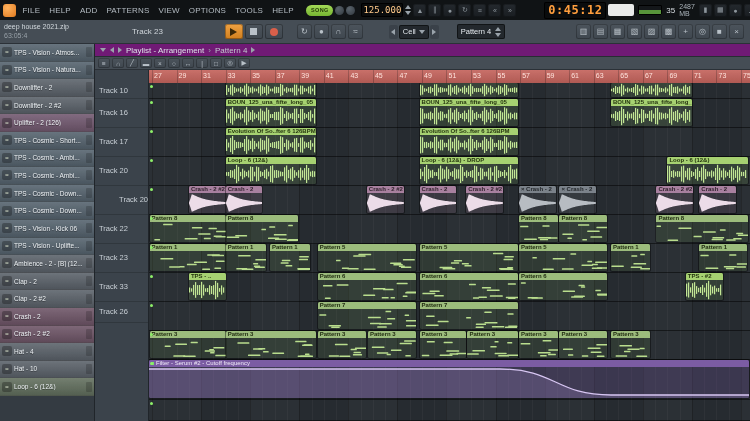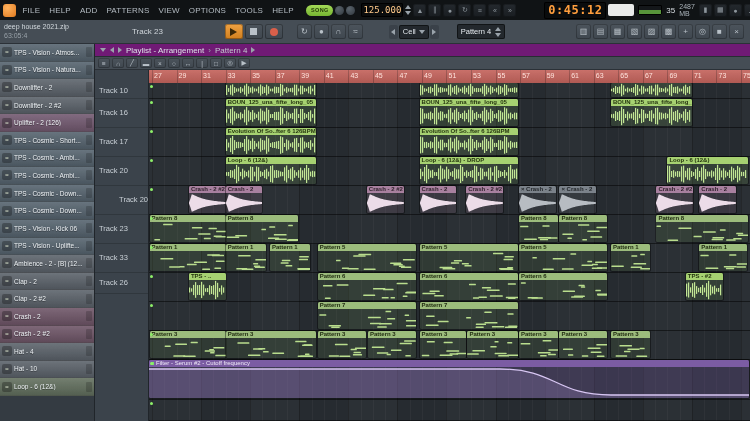--- a/index.html
+++ b/index.html
@@ -362,20 +362,21 @@
             <div class="ruler-num" style="left: 592px;">75</div>
           </div>
       </div>
       <div class="pl-body">
         <div class="names">
             <div class="t-name" style="height: 16px; line-height: 15px;">Track 10</div>
             <div class="t-name" style="height: 29px; line-height: 28px;">Track 16</div>
             <div class="t-name" style="height: 29px; line-height: 28px;">Track 17</div>
             <div class="t-name" style="height: 29px; line-height: 28px;">Track 20</div>
             <div class="t-name" style="height: 29px; line-height: 28px; text-align: right;">Track 20</div>
+            <div class="t-name" style="height: 29px; line-height: 28px;">Track 22</div>
             <div class="t-name" style="height: 29px; line-height: 28px;">Track 23</div>
             <div class="t-name" style="height: 29px; line-height: 28px;">Track 33</div>
             <div class="t-name" style="height: 21px; line-height: 20px;">Track 26</div>
           </div>
         <div class="lanes">
             <div class="lane-row" style="height: 16px;">
               <div class="lane-led"></div>
               <div class="clip c-audio nohdr" style="left: 76.7px; width: 90.8px; height: 14px;">
                 <div class="bd">
                   <svg xmlns="http://www.w3.org/2000/svg" width="90.79799999999997" height="14" viewBox="0 0 90.79799999999997 14" preserveAspectRatio="none" style="display:block">

